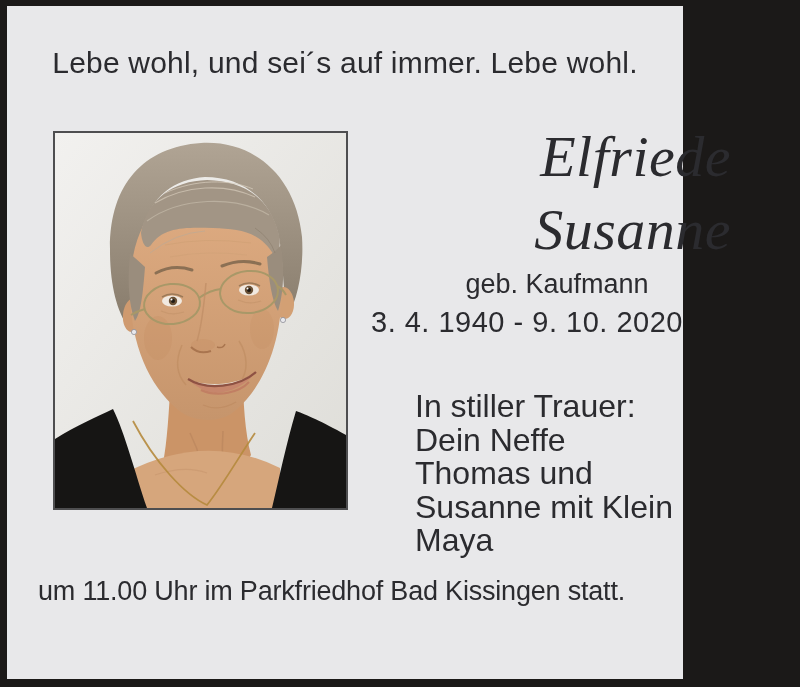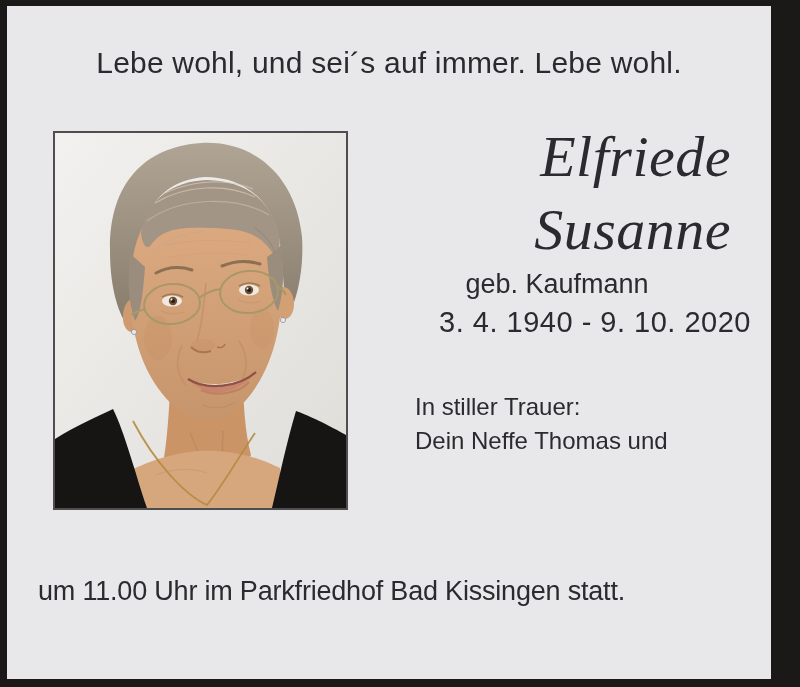--- a/index.html
+++ b/index.html
@@ -13,21 +13,21 @@
   body {
     background: var(--frame);
     font-family: "Liberation Sans", sans-serif;
     color: var(--ink);
     position: relative;
     overflow: hidden;
   }
   .sheet {
     position: absolute;
     left: 7px; top: 6px;
-    width: 764px; height: 673px;
+    width: 676px; height: 673px;
     background: var(--paper);
   }
   .quote {
     position: absolute;
     top: 38px; left: 0; width: 100%;
     text-align: center;
     font-size: 30px;
     letter-spacing: 0.2px;
     line-height: 38px;
   }
@@ -50,29 +50,29 @@
     letter-spacing: 0.5px;
   }
   .maiden {
     position: absolute;
     left: 376px; top: 263px; width: 348px;
     text-align: center;
     font-size: 27px;
   }
   .dates {
     position: absolute;
-    left: 396px; top: 300px; width: 348px;
-    text-align: right;
+    left: 364px; top: 300px; width: 348px;
+    text-align: left;
     font-size: 29px;
     letter-spacing: 0.5px;
   }
   .mourners {
     position: absolute;
     left: 408px; top: 384px;
-    font-size: 24px;
+    font-size: 32px;
     line-height: 33.5px;
     text-align: left;
   }
   .funeral {
     position: absolute;
     left: 31px; top: 568px;
     width: 740px;
     font-size: 27px;
     line-height: 34px;
     letter-spacing: -0.2px;
@@ -195,19 +195,20 @@
     <div>Susanne</div>
   </div>
 
   <div class="maiden">geb. Kaufmann</div>
 
   <div class="dates">3. 4. 1940 - 9. 10. 2020</div>
 
   <div class="mourners">
     <div>In stiller Trauer:</div>
     <div>Dein Neffe Thomas und</div>
+    <div>Susanne mit Klein Maya</div>
   </div>
 
   <div class="funeral">
     <div>um 11.00 Uhr im Parkfriedhof Bad Kissingen statt.</div>
   </div>
 
 </div>
 
 </body></html>

